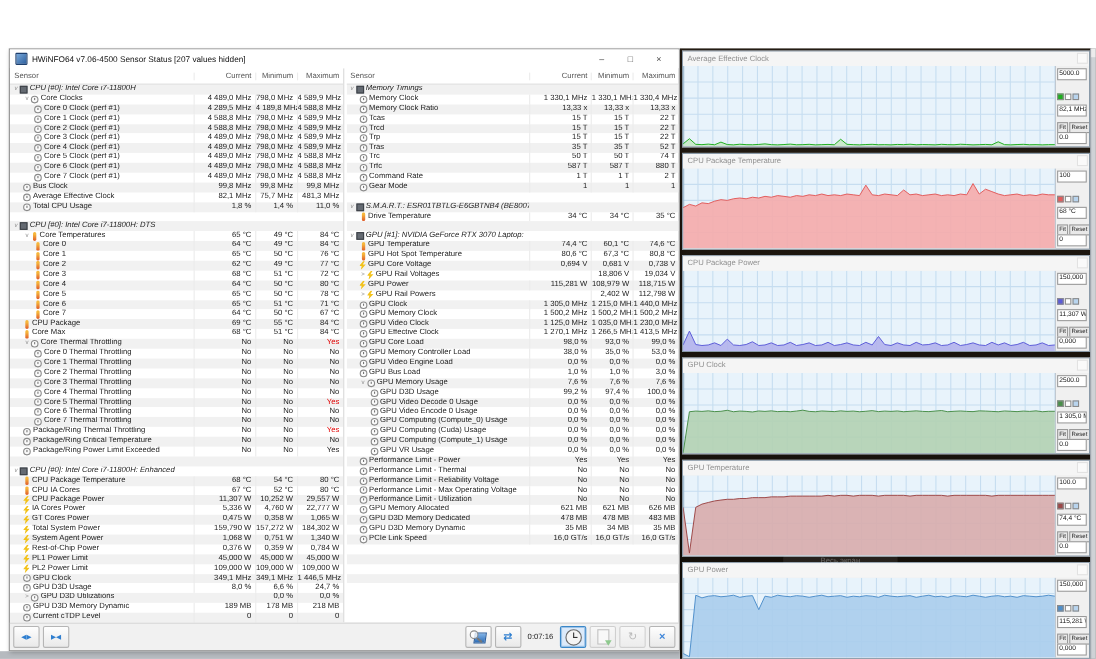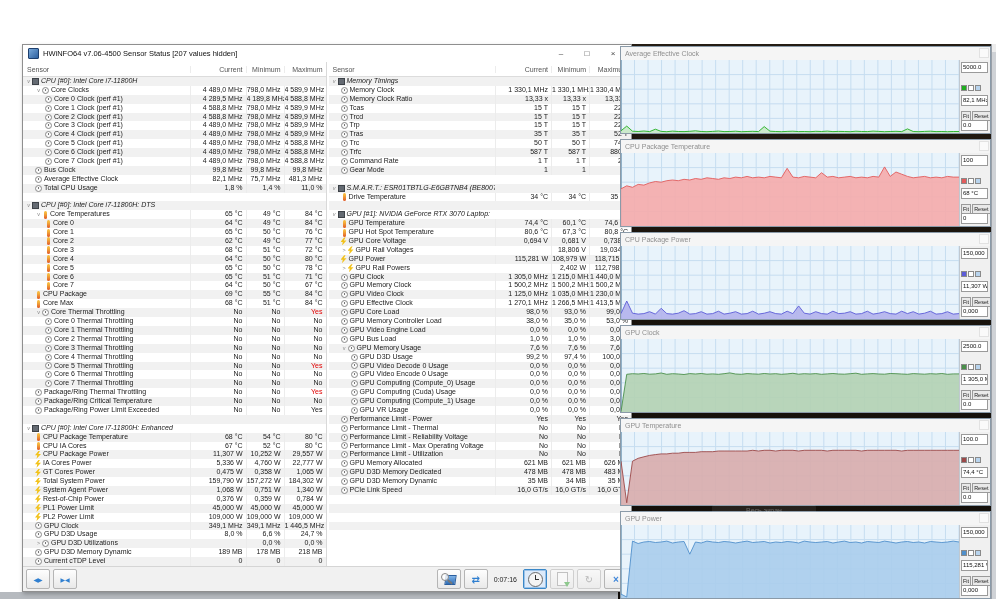--- a/index.html
+++ b/index.html
@@ -5,21 +5,21 @@
   html,body{margin:0;padding:0;}
   body{width:996px;height:599px;position:relative;overflow:hidden;background:#ffffff;
        font-family:"Liberation Sans","DejaVu Sans",sans-serif;-webkit-font-smoothing:antialiased;}
   .desktop{position:absolute;left:618px;top:44px;width:378px;height:555px;
            background:linear-gradient(180deg,#241c13 0%,#1a140d 40%,#120e09 100%);}
   .bottom-strip{position:absolute;left:0;top:592px;width:618px;height:7px;background:#b6babf;}
   .right-strip{position:absolute;left:991px;top:44px;width:5px;height:555px;background:#cfd2d6;border-left:1px solid #9aa0a8;}
   .right-strip::before{content:"";position:absolute;left:0;top:0;width:4px;height:8px;background:#ececec;}
 
   
-  .main-window{position:absolute;left:22px;top:44px;width:610px;height:548px;background:#fff;
+  .main-window{position:absolute;left:8px;top:44px;width:610px;height:548px;background:#fff;
                border:1px solid #8f8f8f;box-sizing:border-box;display:flex;flex-direction:column;
                box-shadow:1px 2px 4px rgba(0,0,0,.25);}
   .titlebar{height:17px;flex:none;display:flex;align-items:center;padding:0 5px;background:#fff;}
   .app-icon{width:9px;height:9px;flex:none;background:linear-gradient(135deg,#79a9da,#2d5f9e);
             border:1px solid #1d3f6e;border-radius:1px;margin-right:4px;}
   .title{font-size:7.5px;color:#111;flex:1;white-space:nowrap;overflow:hidden;}
   .winbtns{display:flex;}
   .wbtn{width:26px;text-align:center;font-size:8px;color:#444;line-height:14px;}
 
   .panes{flex:1;display:flex;overflow:hidden;}

